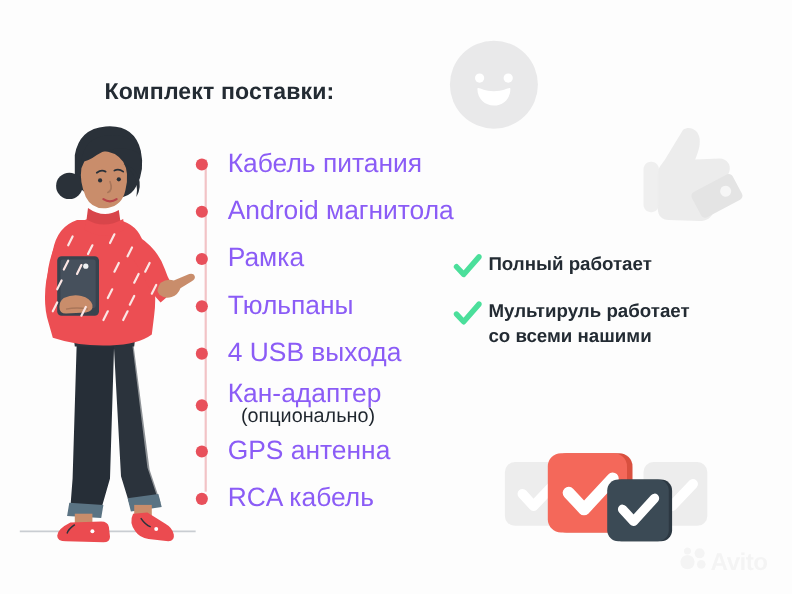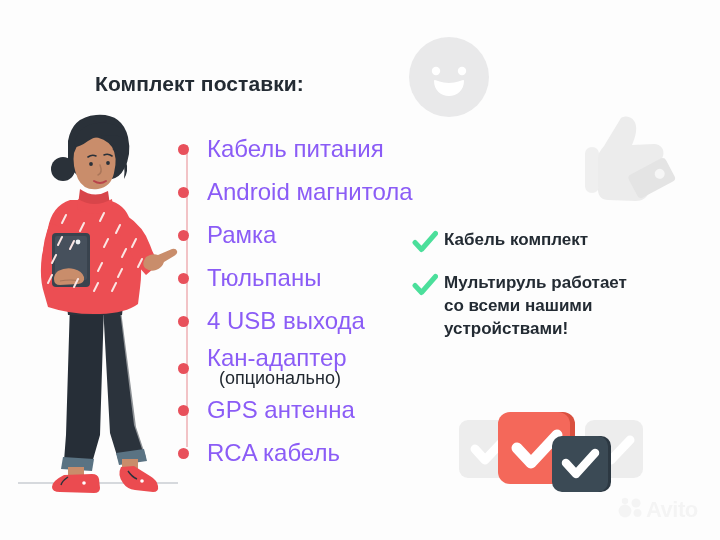--- a/index.html
+++ b/index.html
@@ -365,34 +365,33 @@
 
   <div class="features">
 
     <div class="feature">
       <span class="feature-check">
         <svg viewBox="0 0 26 26" width="26" height="26">
           <path d="M3 13.5 L9.5 20.5 L23.5 4.5" stroke="#4BDF9B" stroke-width="5" fill="none" stroke-linecap="round" stroke-linejoin="round"></path>
         </svg>
       </span>
       <span class="feature-lines">
-        <span class="feature-line">Кабель комплект</span>
+        <span class="feature-line">Полный работает</span>
       </span>
     </div>
 
     <div class="feature">
       <span class="feature-check">
         <svg viewBox="0 0 26 26" width="26" height="26">
           <path d="M3 13.5 L9.5 20.5 L23.5 4.5" stroke="#4BDF9B" stroke-width="5" fill="none" stroke-linecap="round" stroke-linejoin="round"></path>
         </svg>
       </span>
       <span class="feature-lines">
         <span class="feature-line">Мультируль работает</span>
         <span class="feature-line">со всеми нашими</span>
-        <span class="feature-line">устройствами!</span>
       </span>
     </div>
 
   </div>
 
   <div class="watermark">
     <span>
       <svg viewBox="0 0 26 22" width="26" height="22">
         <circle cx="7" cy="14" r="6.5" fill="#F4F4F4"></circle>
         <circle cx="18" cy="6" r="4.6" fill="#F4F4F4"></circle>

